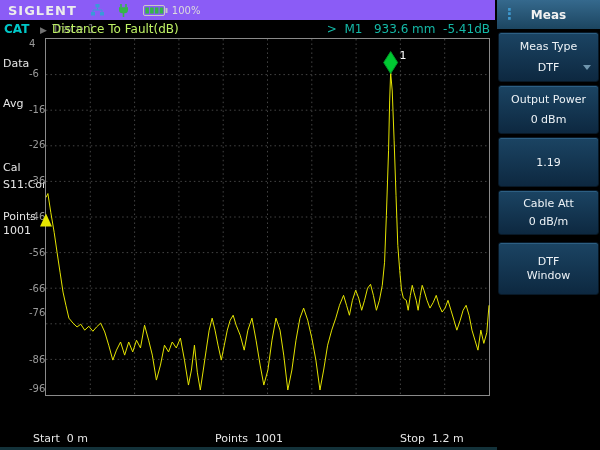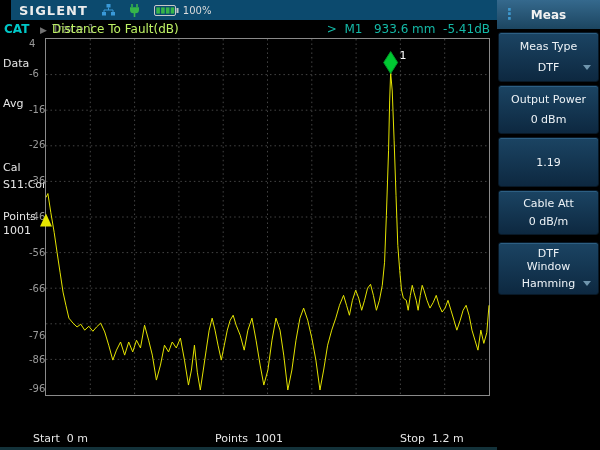--- a/index.html
+++ b/index.html
@@ -1,21 +1,21 @@
 <!DOCTYPE html>
 <html><head>
 <meta charset="utf-8">
 <style>
   html,body{margin:0;padding:0;background:#222;}
   .screen{position:relative;width:600px;height:450px;background:#000;overflow:hidden;
           font-family:"DejaVu Sans","Liberation Sans",sans-serif;-webkit-font-smoothing:antialiased;}
 
   
-  .topbar{position:absolute;left:0;top:0;width:495px;height:20px;background:#0c4a6e;
-          display:flex;align-items:center;padding-left:8px;box-sizing:border-box;margin-left:11px;}
+  .topbar{position:absolute;left:0;top:0;width:495px;height:20px;background:#8b5cf6;
+          display:flex;align-items:center;padding-left:8px;box-sizing:border-box;}
   .brand{color:#ececec;font-weight:bold;font-size:13px;letter-spacing:1px;}
   .tb-icon{margin-left:14px;display:flex;align-items:center;}
   .batt-pct{color:#dcdcdc;font-size:10px;margin-left:4px;}
 
   
   .tracebar{position:absolute;left:0;top:21px;width:495px;height:16px;font-size:12px;line-height:16px;}
   .cat{position:absolute;left:4px;color:#00c8c8;font-weight:bold;}
   .trace-sel{position:absolute;left:40px;color:#737373;}
   .trace-sel .arr{font-size:9px;margin-right:5px;}
   .meas-title{position:absolute;left:52px;width:445px;text-align:left;color:#bef264;}
@@ -110,21 +110,21 @@
 
   <div id="yticks">
       <span style="top: 0px;">4</span>
       <span style="top: 29.8px;">-6</span>
       <span style="top: 65.6px;">-16</span>
       <span style="top: 101.4px;">-26</span>
       <span style="top: 137.2px;">-36</span>
       <span style="top: 173px;">-46</span>
       <span style="top: 208.8px;">-56</span>
       <span style="top: 244.6px;">-66</span>
-      <span style="top: 292px;">-76</span>
+      <span style="top: 269px;">-76</span>
       <span style="top: 316.2px;">-86</span>
       <span style="top: 345px;">-96</span>
     </div>
 
   <div class="plot">
     <svg id="plotsvg" viewBox="0 0 445 358" preserveAspectRatio="none">
         <g stroke="#464646" stroke-width="1" stroke-dasharray="1.5 3">
           <line x1="44.5" y1="0" x2="44.5" y2="358"></line>
           <line x1="89" y1="0" x2="89" y2="358"></line>
           <line x1="133.5" y1="0" x2="133.5" y2="358"></line>
@@ -191,20 +191,16 @@
       <div class="valrow"><span>1.19</span></div>
     </div>
 
     <div class="mbtn b4">
       <div class="lbl">Cable Att</div>
       <div class="valrow"><span>0 dB/m</span></div>
     </div>
 
     <div class="mbtn b5">
       <div class="lbl narrow">DTF Window</div>
-      <div class="valrow">
-        <span>Hamming</span>
-        <span class="dd-arrow"></span>
-      </div>
     </div>
   </div>
 
 </div>
 
 </body></html>

